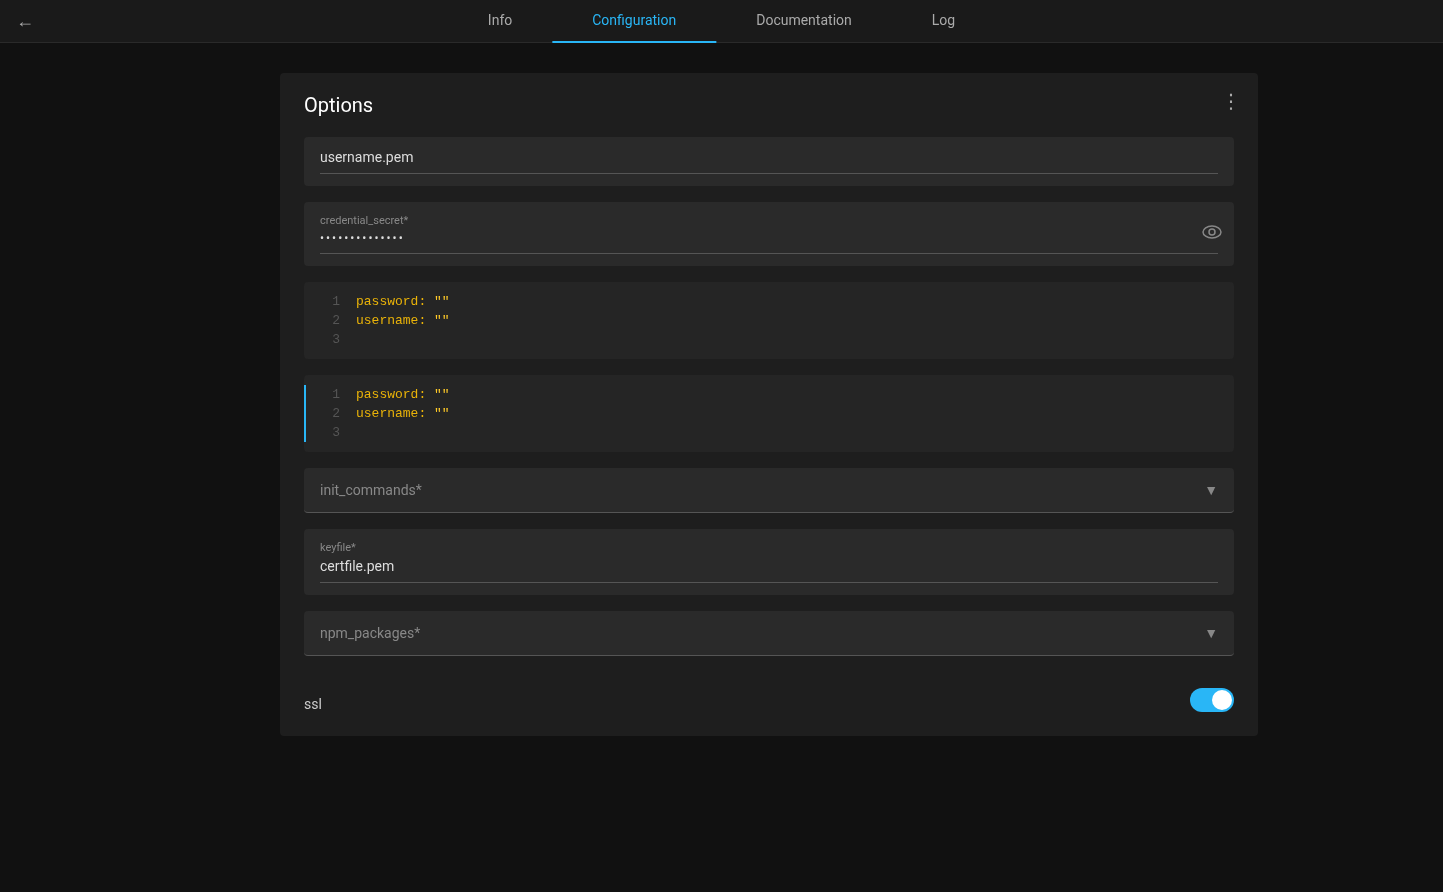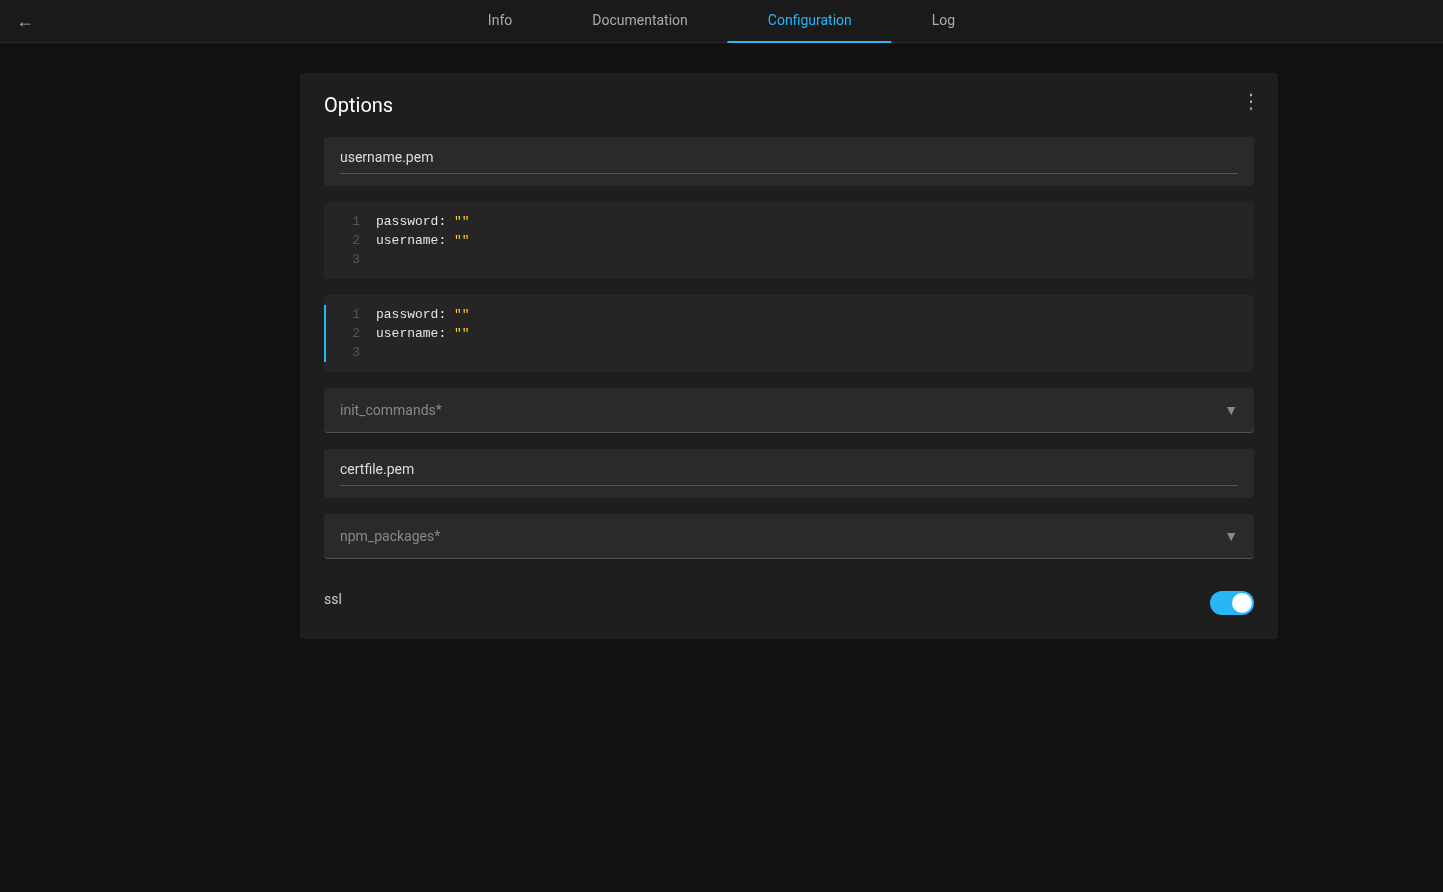--- a/index.html
+++ b/index.html
@@ -51,21 +51,20 @@
     }
     .nav-tab.active {
       color: #29b6f6;
       border-bottom: 2px solid #29b6f6;
     }
 
     
     .main-content {
       padding: 30px 0 30px 280px;
       min-height: calc(892px - 43px);
-      margin-left: 20px;
     }
 
     .panel {
       background: #1e1e1e;
       border-radius: 4px;
       width: 978px;
       padding: 20px 24px;
       position: relative;
     }
 
@@ -145,21 +144,21 @@
       padding-left: 10px;
     }
     .line-number {
       color: #555;
       min-width: 24px;
       text-align: right;
       margin-right: 16px;
       user-select: none;
     }
     .code-key {
-      color: #e5e5e5;
+      color: #eab308;
     }
     .code-value {
       color: #ffca28;
     }
 
     
     .dropdown-field {
       background: #2a2a2a;
       border-radius: 4px;
       padding: 14px 16px;
@@ -176,21 +175,21 @@
       text-align: right;
     }
     .dropdown-arrow {
       color: #888;
       font-size: 14px;
     }
 
     
     .toggle-row {
       display: flex;
-      align-items: flex-start;
+      align-items: flex-end;
       justify-content: space-between;
       padding: 16px 0 4px 0;
     }
     .toggle-label {
       font-size: 14px;
       color: #cccccc;
     }
     .toggle-switch {
       width: 44px;
       height: 24px;
@@ -217,38 +216,49 @@
     }
   </style>
 </head>
 <body>
 
 <nav class="top-nav">
   <button class="back-btn">←</button>
 
   <div class="nav-tabs">
     <a class="nav-tab">Info</a>
+    <a class="nav-tab active">Configuration</a>
     <a class="nav-tab">Documentation</a>
-    <a class="nav-tab active">Configuration</a>
     <a class="nav-tab">Log</a>
   </div>
 </nav>
 
 <div class="main-content">
   <div class="panel">
 
     <h2 class="panel-title">Options</h2>
 
     <button class="options-menu-btn">⋮</button>
 
     <div class="field-group">
       <div class="field-value">username.pem</div>
       <div class="field-underline"></div>
     </div>
 
+    <div class="field-group">
+      <div class="field-label">credential_secret*</div>
+      <div class="field-value password-dots">••••••••••••••</div>
+      <div class="field-underline"></div>
+      <span class="eye-icon">
+        <svg width="20" height="16" viewBox="0 0 20 16" fill="none">
+          <ellipse cx="10" cy="8" rx="9" ry="6" stroke="#888" stroke-width="1.5"></ellipse>
+          <circle cx="10" cy="8" r="3" stroke="#888" stroke-width="1.5"></circle>
+        </svg>
+      </span>
+    </div>
 
     <div class="code-block">
       <div class="code-line">
         <span class="line-number">1</span>
         <span class="code-key">password:</span>
         <span>&nbsp;</span>
         <span class="code-value">""</span>
       </div>
       <div class="code-line">
         <span class="line-number">2</span>
@@ -278,20 +288,21 @@
         <span class="line-number">3</span>
       </div>
     </div>
 
     <div class="dropdown-field">
       <span class="dropdown-field-label">init_commands*</span>
       <span class="dropdown-arrow">▼</span>
     </div>
 
     <div class="field-group">
+      <div class="field-label">keyfile*</div>
       <div class="field-value">certfile.pem</div>
       <div class="field-underline"></div>
     </div>
 
     <div class="dropdown-field">
       <span class="dropdown-field-label">npm_packages*</span>
       <span class="dropdown-arrow">▼</span>
     </div>
 
     <div class="toggle-row">

